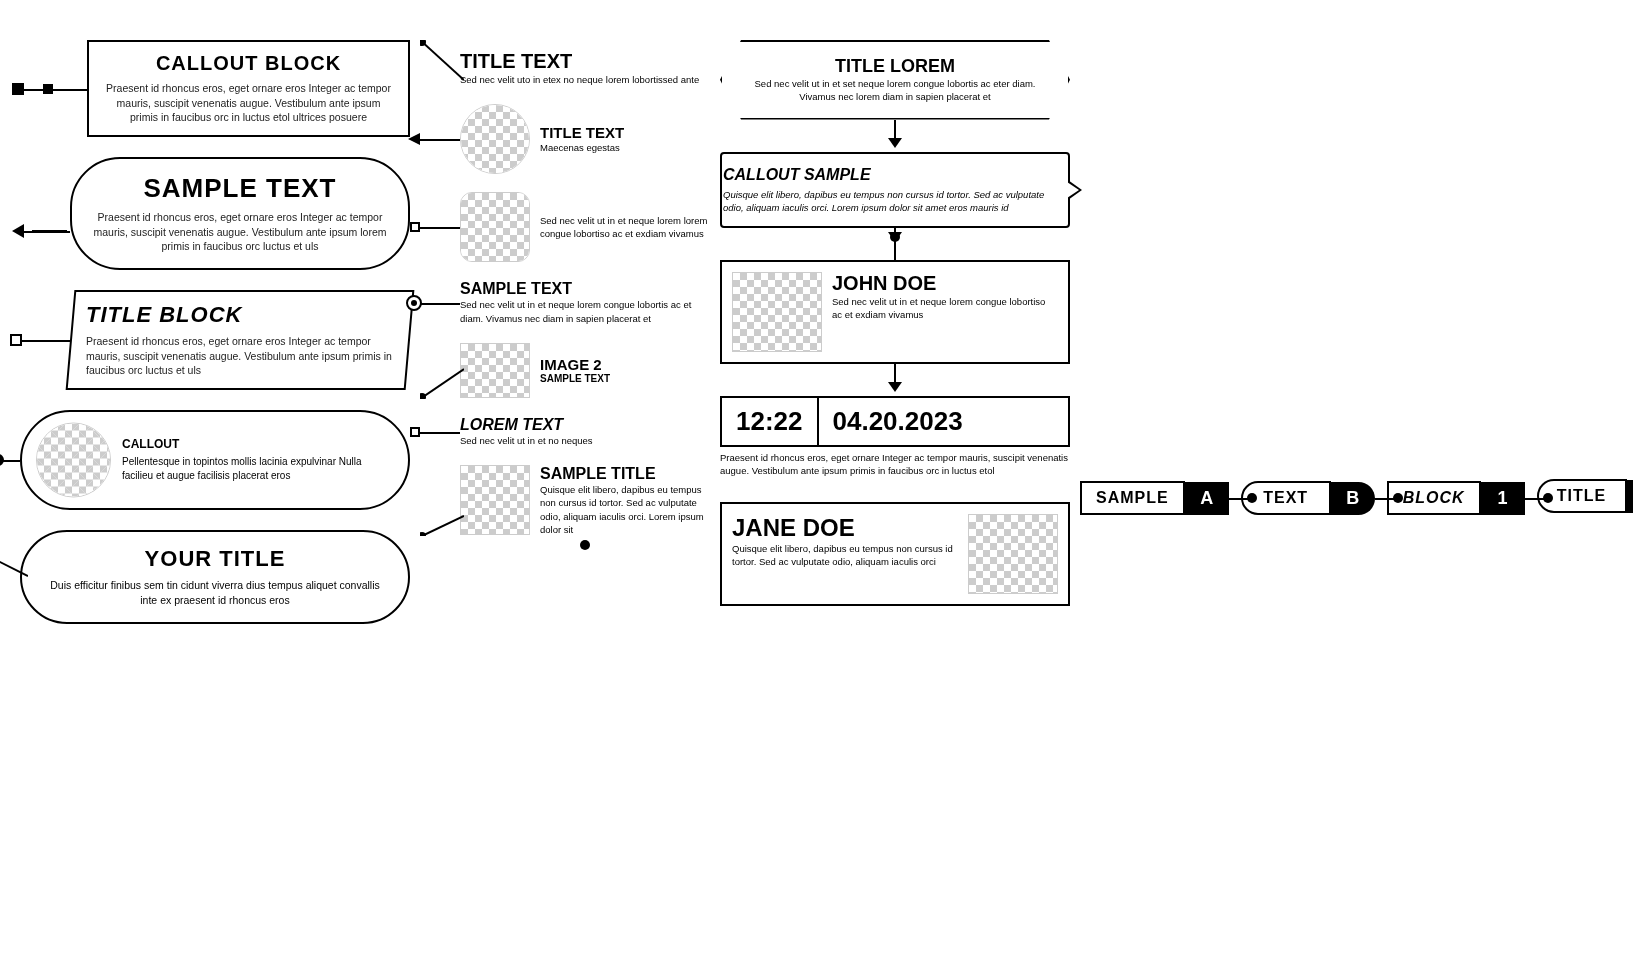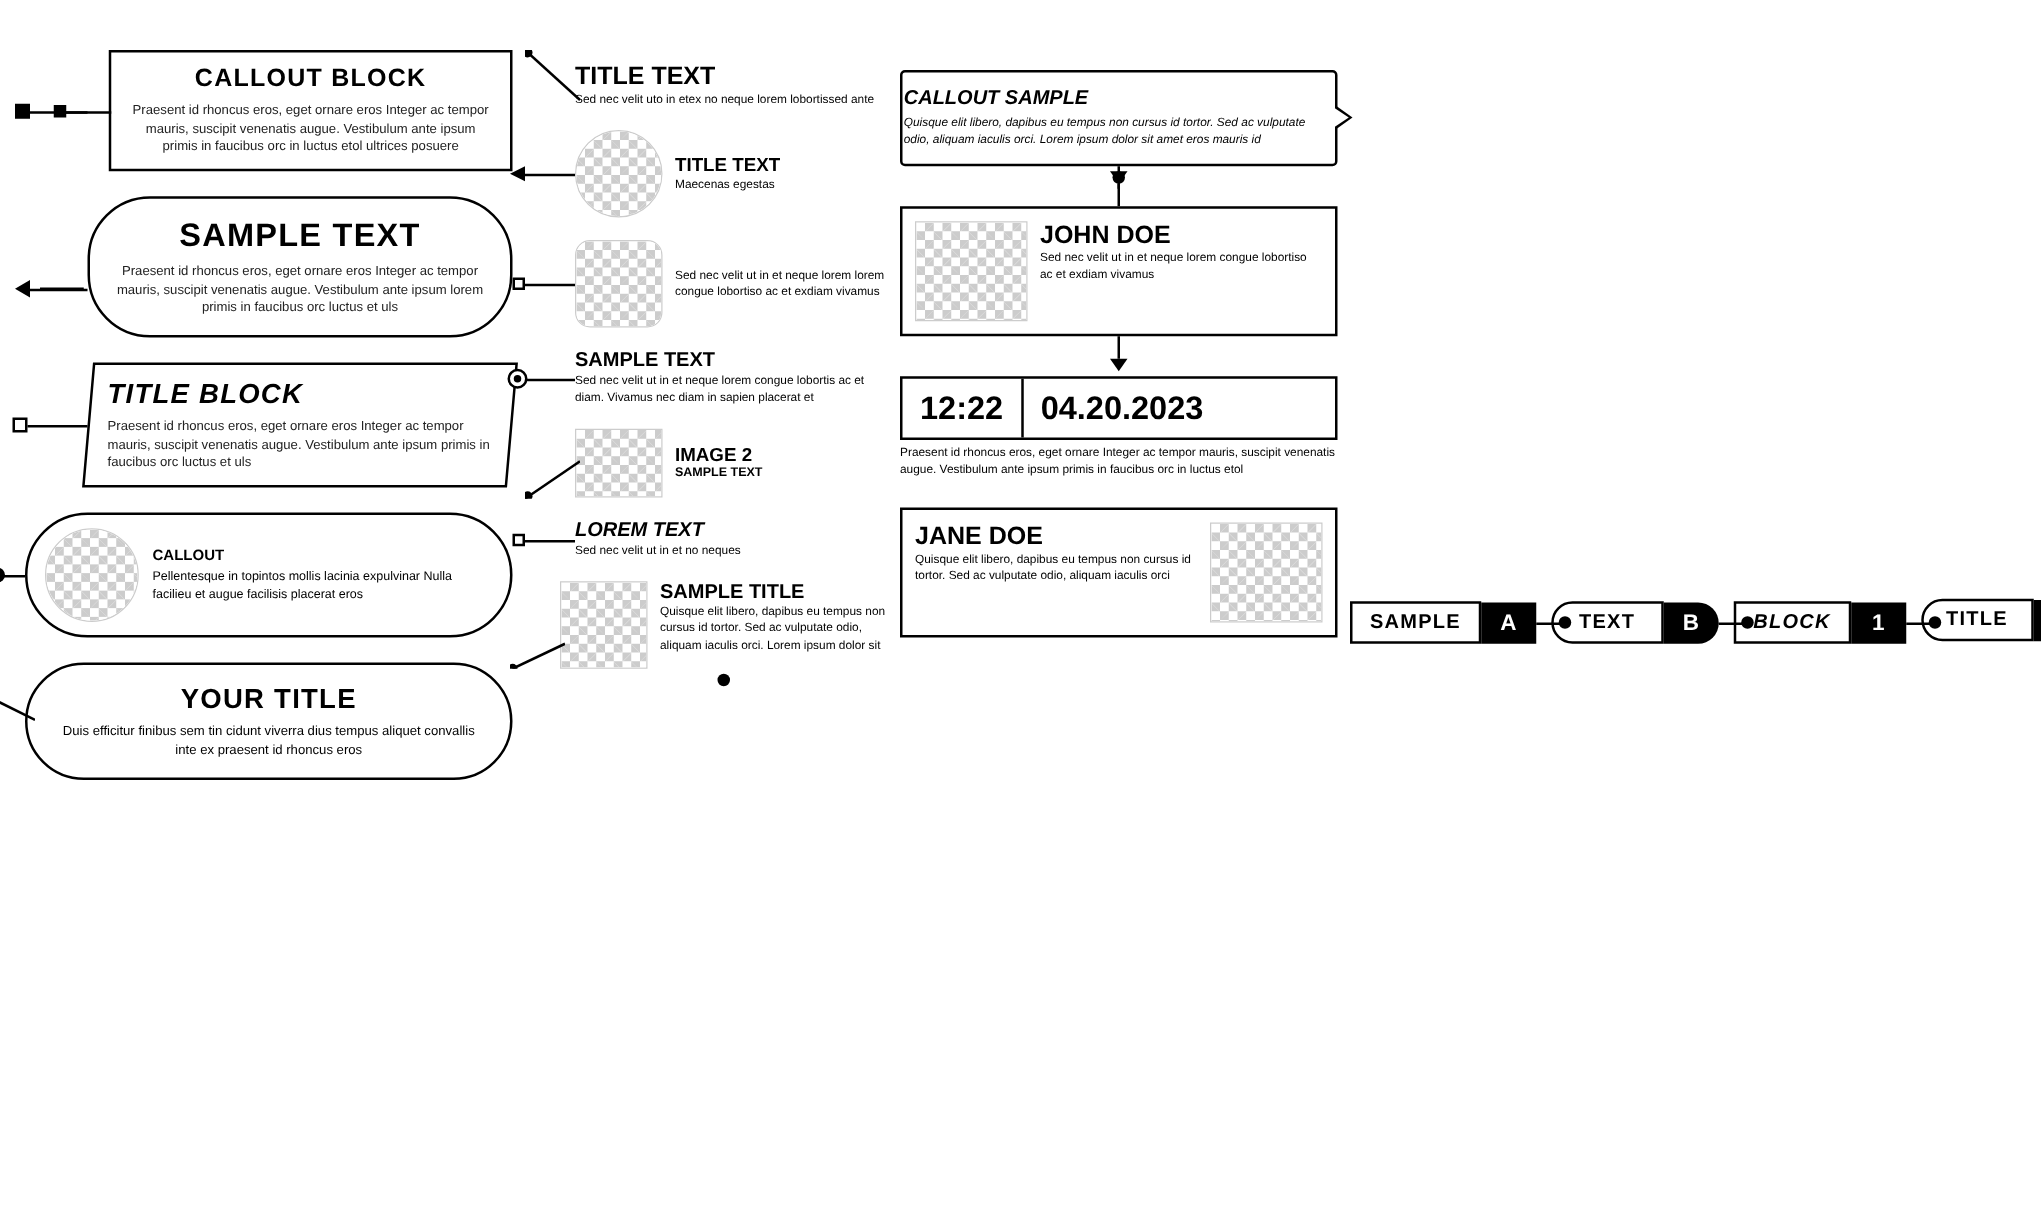--- a/index.html
+++ b/index.html
@@ -346,40 +346,48 @@
 
     <div style="display:flex; align-items:center; gap:10px; position:relative; margin-left:40px;">
       <div style="position:absolute; left:-40px; top:50%; height:2px; width:40px; background:#000;"></div>
       <div style="position:absolute; left:-50px; top:50%; transform:translateY(-50%); width:10px; height:10px; border:2px solid #000; background:#fff;"></div>
       <div>
         <div style="font-size:16px; font-weight:900; font-style:italic; text-transform:uppercase;">LOREM TEXT</div>
         <div style="font-size:9.5px; line-height:1.4;text-align:right;">Sed nec velit ut in et no neques</div>
       </div>
     </div>
 
-    <div style="display:flex; align-items:flex-start; gap:10px; position:relative; margin-left:28px;">
+    <div style="display:flex; align-items:flex-start; gap:10px; position:relative; margin-left:40px;">
       <svg style="position:absolute; left:-40px; bottom:0; width:44px; height:40px;" viewBox="0 0 44 40">
         <line x1="2" y1="40" x2="44" y2="20" stroke="#000" stroke-width="2"></line>
         <circle cx="2" cy="40" r="4" fill="#000"></circle>
       </svg>
       <div style="width:70px; height:70px; border:1px solid #ccc; overflow:hidden; flex-shrink:0;">
         <div class="checker-pattern" style="width:100%; height:100%;"></div>
       </div>
       <div>
         <div style="font-size:16px; font-weight:900; text-transform:uppercase;">SAMPLE TITLE</div>
         <div style="font-size:9.5px; line-height:1.4;">Quisque elit libero, dapibus eu tempus non cursus id tortor. Sed ac vulputate odio, aliquam iaculis orci. Lorem ipsum dolor sit</div>
       </div>
 
       <div style="position:absolute; bottom:-14px; left:50%; transform:translateX(-50%); width:10px; height:10px; background:#000; border-radius:50%;"></div>
     </div>
 
   </div>
 
   <div class="col3">
 
+    <div style="position:relative;">
+      <div style="border:2px solid #000; padding:14px 20px; clip-path:polygon(6% 0%, 94% 0%, 100% 50%, 94% 100%, 6% 100%, 0% 50%); text-align:center;">
+        <div style="font-size:18px; font-weight:900; text-transform:uppercase;">TITLE LOREM</div>
+        <div style="font-size:9.5px; line-height:1.4;">Sed nec velit ut in et set neque lorem congue lobortis ac eter diam. Vivamus nec lorem diam in sapien placerat et</div>
+      </div>
+      <div style="position:absolute; left:50%; bottom:-18px; width:2px; height:18px; background:#000; transform:translateX(-50%);"></div>
+      <div style="position:absolute; left:50%; bottom:-28px; transform:translateX(-50%); width:0; height:0; border-left:7px solid transparent; border-right:7px solid transparent; border-top:10px solid #000;"></div>
+    </div>
 
     <div style="position:relative; margin-top:16px;">
       <div style="border:2px solid #000; padding:12px 1px; border-radius:4px; position:relative;">
         <div style="font-size:16px; font-weight:900; font-style:italic; text-transform:uppercase; margin-bottom:4px;">CALLOUT SAMPLE</div>
         <div style="font-size:9.5px; line-height:1.4; font-style:italic;">Quisque elit libero, dapibus eu tempus non cursus id tortor. Sed ac vulputate odio, aliquam iaculis orci. Lorem ipsum dolor sit amet eros mauris id</div>
 
         <div style="position:absolute; right:-14px; top:50%; transform:translateY(-50%); width:0; height:0; border-top:10px solid transparent; border-bottom:10px solid transparent; border-left:14px solid #000;"></div>
         <div style="position:absolute; right:-11px; top:50%; transform:translateY(-50%); width:0; height:0; border-top:8px solid transparent; border-bottom:8px solid transparent; border-left:12px solid #fff;"></div>
       </div>
       <div style="position:absolute; left:50%; bottom:-18px; width:2px; height:18px; background:#000; transform:translateX(-50%);"></div>
@@ -406,21 +414,21 @@
       <div style="border:2px solid #000; display:flex;">
         <div style="padding:8px 14px; font-size:26px; font-weight:900; border-right:2px solid #000;">12:22</div>
         <div style="padding:8px 14px; font-size:26px; font-weight:900;">04.20.2023</div>
       </div>
       <div style="font-size:9.5px; line-height:1.4; margin-top:4px;">Praesent id rhoncus eros, eget ornare Integer ac tempor mauris, suscipit venenatis augue. Vestibulum ante ipsum primis in faucibus orc in luctus etol</div>
     </div>
 
     <div style="margin-top:8px;">
       <div style="border:2px solid #000; padding:10px; display:flex; gap:10px; align-items:flex-start;">
         <div>
-          <div style="font-size:20px; font-weight:900; text-transform:uppercase;">JANE DOE</div>
+          <div style="font-size:24px; font-weight:900; text-transform:uppercase;">JANE DOE</div>
           <div style="font-size:9.5px; line-height:1.4;">Quisque elit libero, dapibus eu tempus non cursus id tortor. Sed ac vulputate odio, aliquam iaculis orci</div>
         </div>
         <div style="width:90px; height:80px; border:1px solid #ccc; overflow:hidden; flex-shrink:0;">
           <div class="checker-pattern" style="width:100%; height:100%;"></div>
         </div>
       </div>
     </div>
 
   </div>
 

